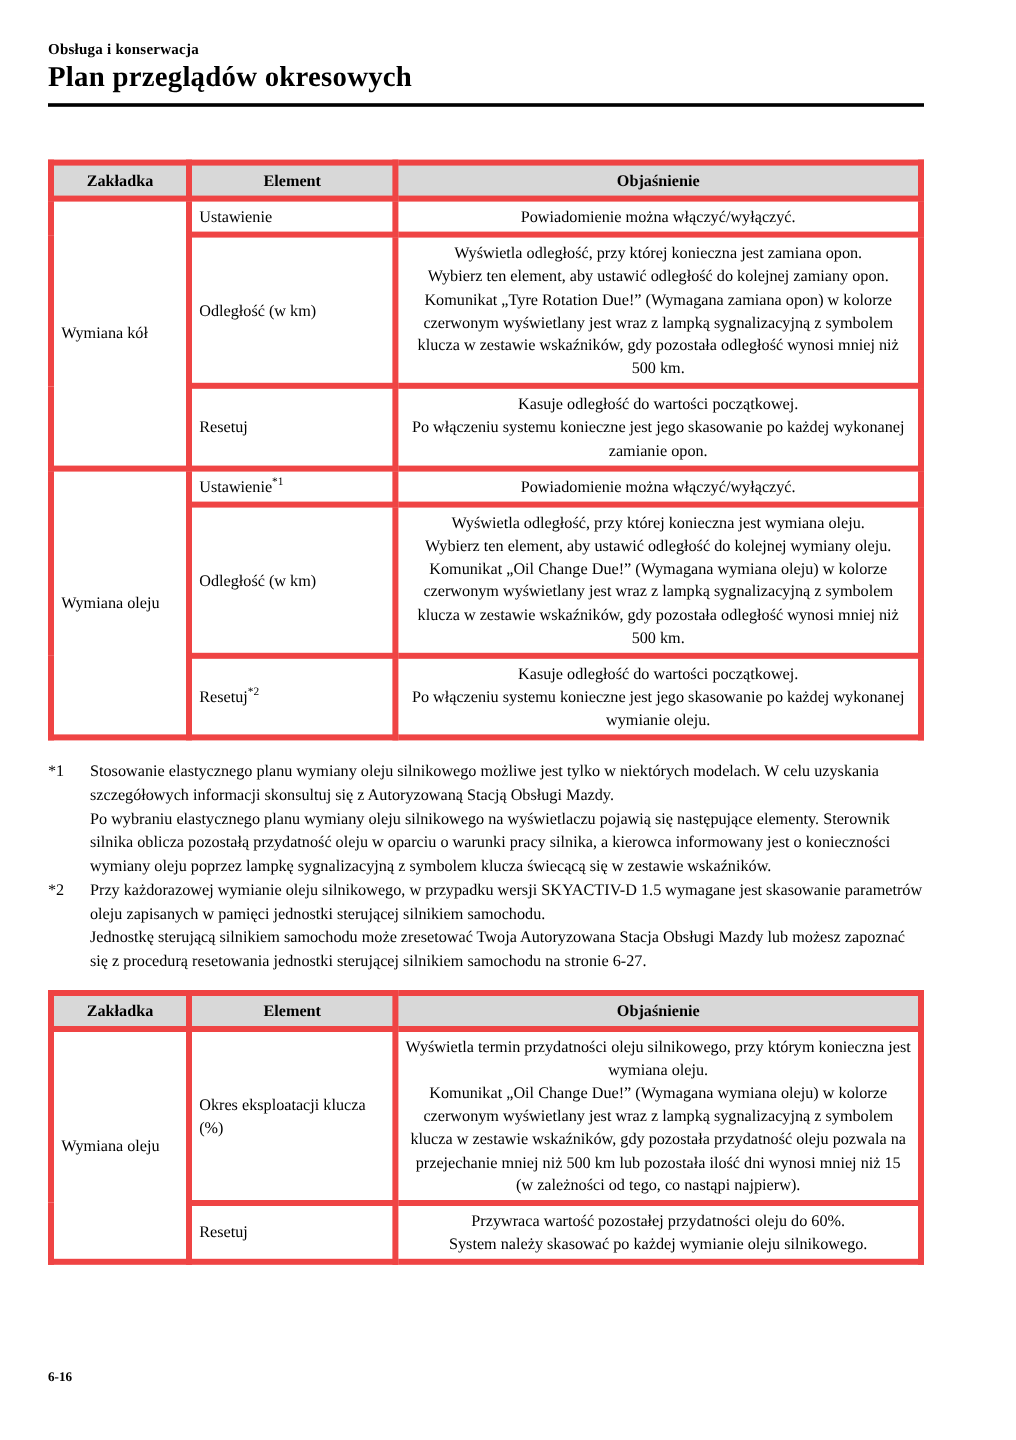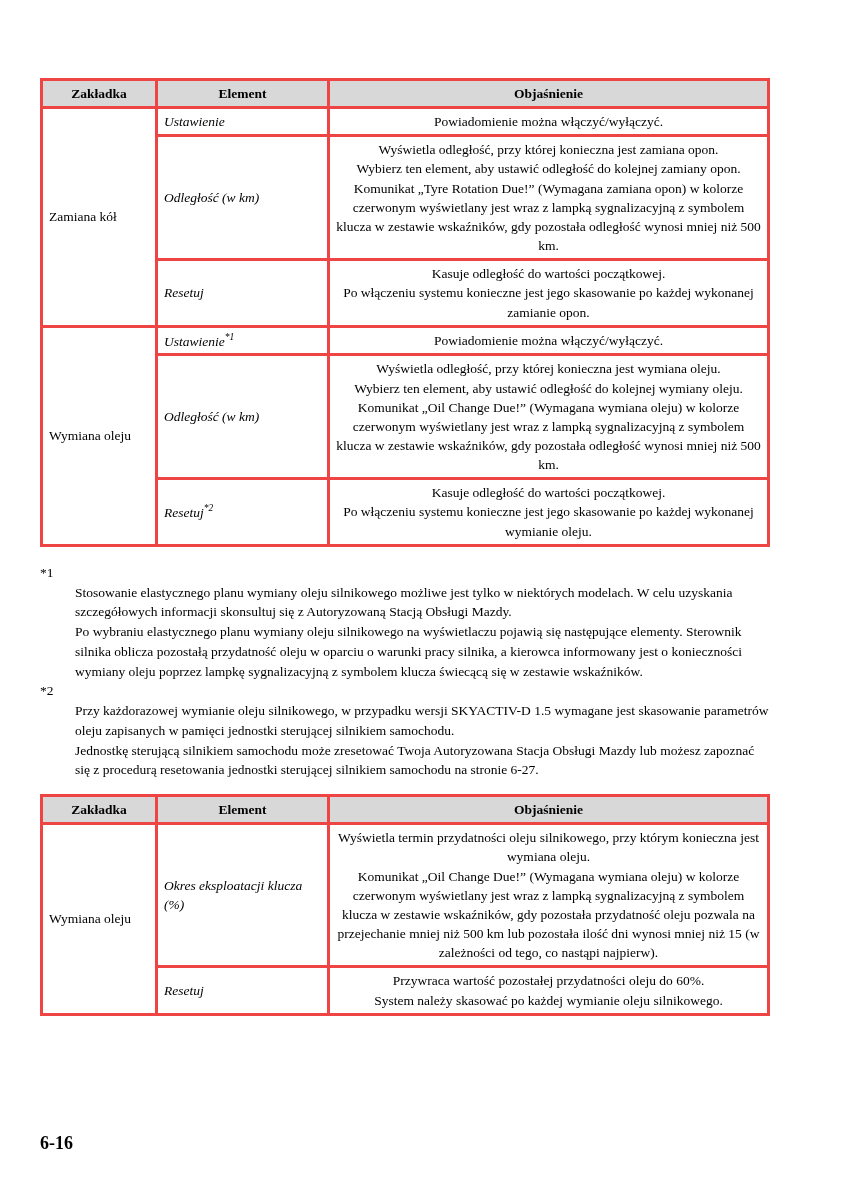--- a/index.html
+++ b/index.html
@@ -35,72 +35,77 @@
     border-collapse: collapse;
     width: 100%;
     font-size: 13.5px;
     table-layout: fixed;
   }
   table.spec.first { margin-top: 44px; }
   table.spec.second { margin-top: 14px; }
   col.c1 { width: 115px; }
   col.c2 { width: 172px; }
   table.spec th, table.spec td {
-    border: 3px solid #ef4444;
+    border: 5px solid #ef4444;
     padding: 3px 6px;
     line-height: 1.42;
   }
   table.spec th {
     background: #d8d8d8;
     font-weight: bold;
     text-align: center;
     height: 26px;
   }
   td.tab-cell { vertical-align: middle; }
-  td.el-cell { vertical-align: middle; font-style: italic; }
+  td.el-cell { vertical-align: middle; }
   td.desc-cell { vertical-align: middle; white-space: pre-line; text-align: center; }
   td.el-cell sup { font-size: 9.5px; }
   .footnotes {
     margin-top: 16px;
     font-size: 13.5px;
     line-height: 1.46;
   }
   .footnote { display: flex; }
   .fn-marker { flex: none; width: 35px; }
-  .fn-text { flex: 1; white-space: pre-line; margin-top: 20px; }
+  .fn-text { flex: 1; white-space: pre-line; }
   .page-number {
     position: absolute;
     left: 40px;
     bottom: 46px;
-    font-size: 18px;
+    font-size: 11px;
     font-weight: bold;
   }
 </style>
 </head>
 <body>
 
 <div class="page">
 
+  <header>
+    <div class="section-label">Obsługa i konserwacja</div>
+    <div class="page-title">Plan przeglądów okresowych</div>
+    <div class="title-rule"></div>
+  </header>
 
   <table class="spec first">
     <colgroup>
         <col class="c1">
         <col class="c2">
         <col class="c3">
       </colgroup>
     <thead>
       <tr>
         <th>Zakładka</th>
         <th>Element</th>
         <th>Objaśnienie</th>
       </tr>
     </thead>
     <tbody>
       <tr>
-        <td class="tab-cell" rowspan="3">Zamiana kół</td>
+        <td class="tab-cell" rowspan="3">Wymiana kół</td>
         <td class="el-cell">Ustawienie</td>
         <td class="desc-cell">Powiadomienie można włączyć/wyłączyć.</td>
       </tr>
       <tr>
         <td class="el-cell">Odległość (w km)</td>
         <td class="desc-cell">Wyświetla odległość, przy której konieczna jest zamiana opon.
 Wybierz ten element, aby ustawić odległość do kolejnej zamiany opon.
 Komunikat „Tyre Rotation Due!” (Wymagana zamiana opon) w kolorze czerwonym wyświetlany jest wraz z lampką sygnalizacyjną z symbolem klucza w zestawie wskaźników, gdy pozostała odległość wynosi mniej niż 500 km.</td>
       </tr>
       <tr>

